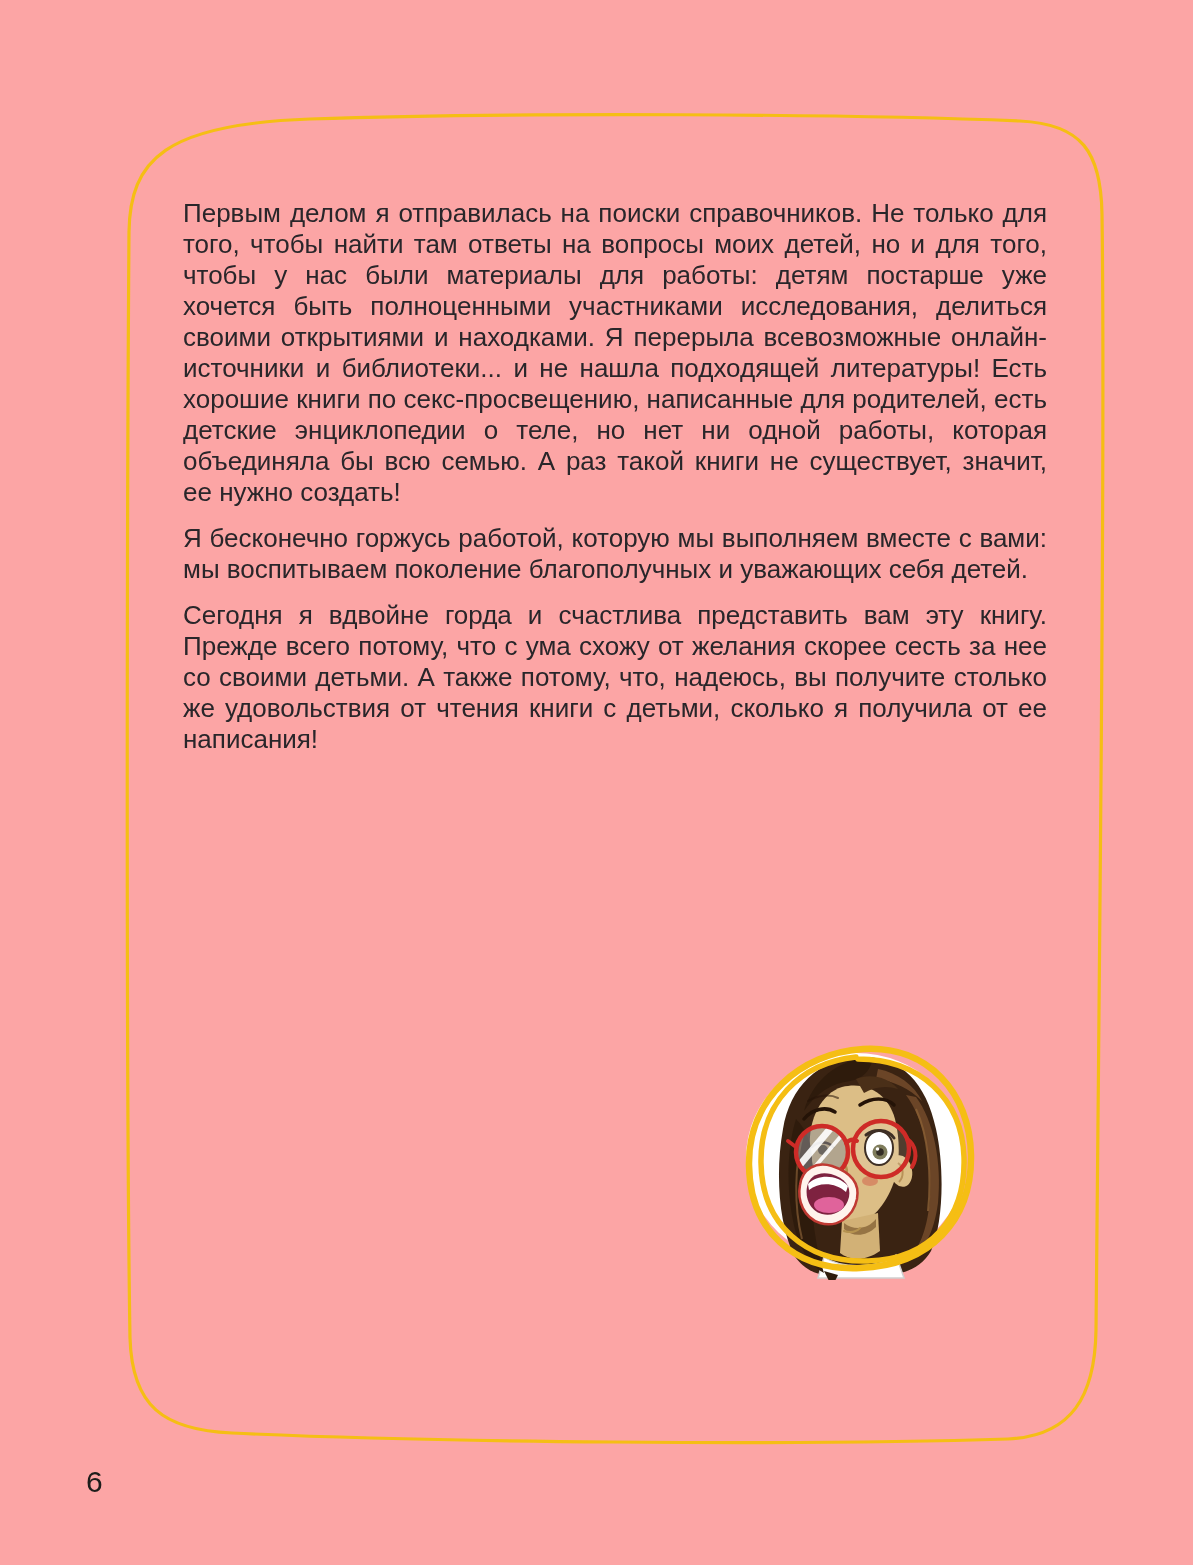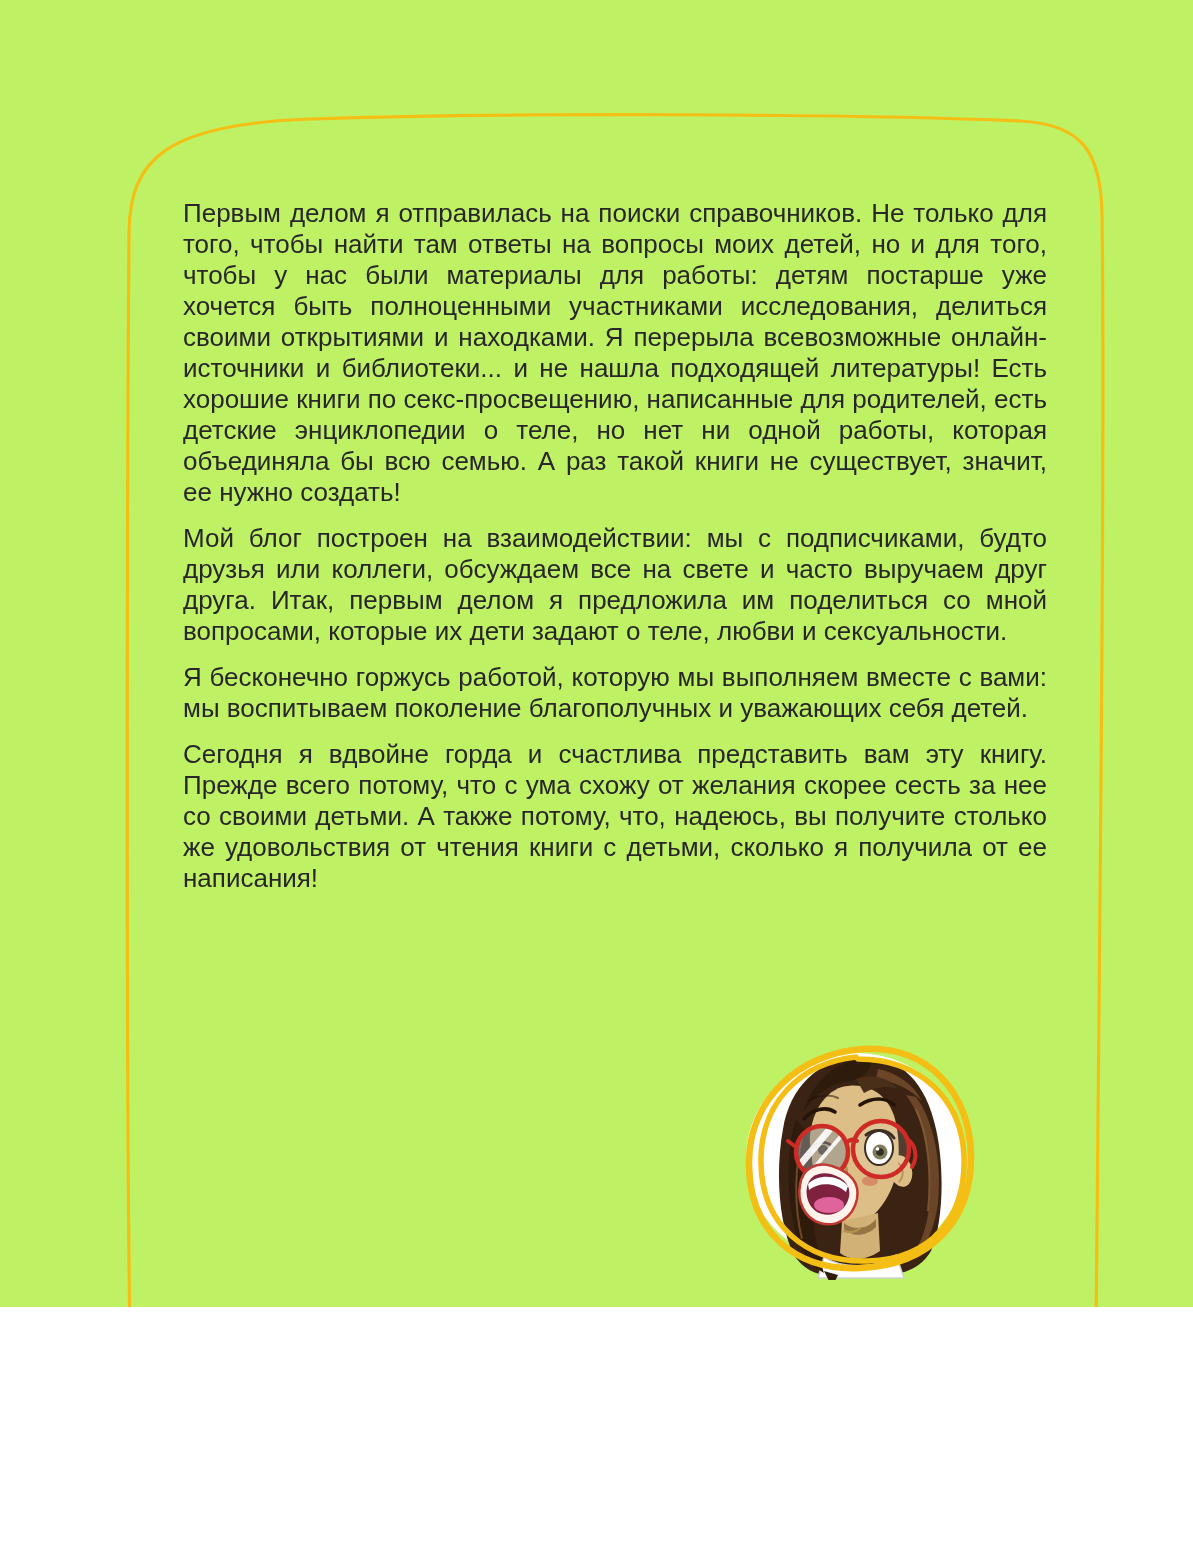--- a/index.html
+++ b/index.html
@@ -1,19 +1,19 @@
 <!DOCTYPE html>
 <html lang="ru"><head>
 <meta charset="utf-8">
 <style>
   html,body{margin:0;padding:0;background:#ffffff;}
   .page{
     position:relative;
-    width:1193px;height:1307px;
-    background:#bef264;
+    width:1193px;height:1565px;
+    background:#fca5a5;
     font-family:"Liberation Sans", sans-serif;
     overflow:hidden;
   }
   .border-svg{position:absolute;left:0;top:0;width:1193px;height:1565px;pointer-events:none;}
   .text-block{
     position:absolute;
     left:183px;top:198px;width:864px;
     color:#29262a;
     font-size:26px;line-height:31px;
     text-align:justify;
@@ -42,21 +42,20 @@
              C1105,420 1100,920 1096,1330
              C1095,1396 1072,1436 1008,1439
              C800,1446 420,1442 232,1433
              C163,1430 132,1406 130,1338
              C126,1095 127,500 129,232
              C130,160 165,124 310,119 Z" fill="none" stroke="#F5BE14" stroke-width="3.2" stroke-linecap="round"></path>
   </svg>
 
   <div class="text-block">
     <p>Первым делом я отправилась на поиски справочников. Не только для того, чтобы найти там ответы на вопросы моих детей, но и для того, чтобы у нас были материалы для работы: детям постарше уже хочется быть полноценными участниками исследования, делиться своими открытиями и находками. Я перерыла всевозможные онлайн-источники и библиотеки... и не нашла подходящей литературы! Есть хорошие книги по секс-просвещению, написанные для родителей, есть детские энциклопедии о теле, но нет ни одной работы, которая объединяла бы всю семью. А раз такой книги не существует, значит, ее нужно создать!</p>
-    <p>Мой блог построен на взаимодействии: мы с подписчиками, будто друзья или коллеги, обсуждаем все на свете и часто выручаем друг друга. Итак, первым делом я предложила им поделиться со мной вопросами, которые их дети задают о теле, любви и сексуальности.</p>
     <p>Я бесконечно горжусь работой, которую мы выполняем вместе с вами: мы воспитываем поколение благополучных и уважающих себя детей.</p>
     <p>Сегодня я вдвойне горда и счастлива представить вам эту книгу. Прежде всего потому, что с ума схожу от желания скорее сесть за нее со своими детьми. А также потому, что, надеюсь, вы получите столько же удовольствия от чтения книги с детьми, сколько я получила от ее написания!</p>
   </div>
 
   <div class="illustration">
     <svg viewBox="0 0 250 245" width="250" height="245" aria-hidden="true">
       <defs>
         <clipPath id="lensL">
             <circle cx="84" cy="117" r="26"></circle>
           </clipPath>

